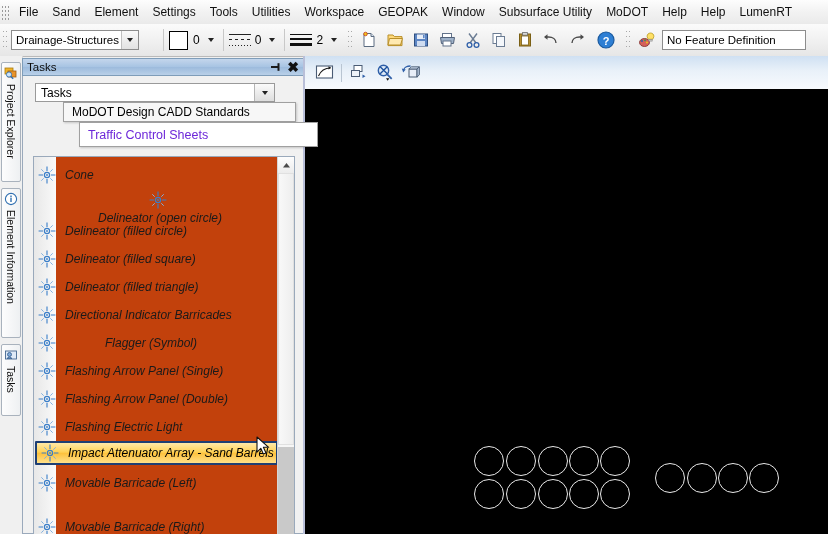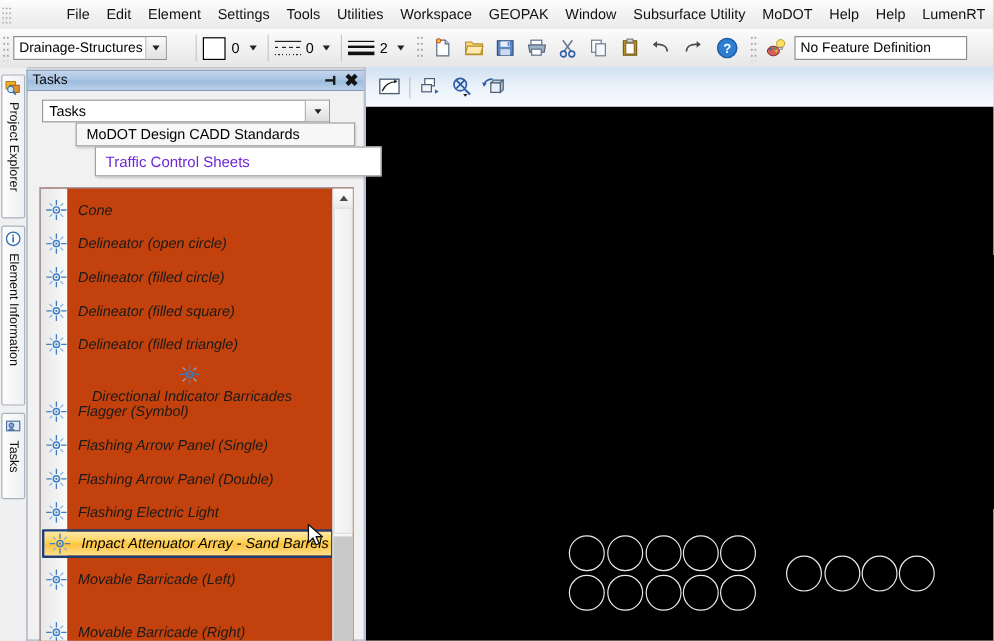--- a/index.html
+++ b/index.html
@@ -10,21 +10,21 @@
     background:#ffffff;
     -webkit-font-smoothing:none;
   }
   #app{position:relative;width:828px;height:534px;overflow:hidden;background:#f0f0f0;}
 
   
   .menubar{
     position:absolute;left:0;top:0;width:828px;height:24px;
     background:linear-gradient(to bottom,#fdfdfd 0%,#f2f2f2 50%,#eaeaea 100%);
     border-bottom:1px solid #dcdcdc;
-    display:flex;align-items:center;justify-content:space-between;
+    display:flex;align-items:center;
   }
   .grip{width:8px;height:16px;margin-left:2px;margin-right:2px;
         background-image:radial-gradient(circle,#9a9a9a 0.8px,transparent 0.9px);
         background-size:3px 4px;background-position:2px 1px;}
   .menu-item{
     padding:3px 7px 3px 7px;font-size:12px;color:#111;white-space:nowrap;cursor:default;
   }
 
   
   .toolbar{
@@ -163,21 +163,21 @@
 </style>
 </head>
 <body>
 
 <div id="app">
 
   <div class="menubar">
     <div class="grip"></div>
     <div id="menu-items-host" style="display:flex;align-items:center;">
         <div class="menu-item">File</div>
-        <div class="menu-item">Edit</div>
+        <div class="menu-item">Sand</div>
         <div class="menu-item">Element</div>
         <div class="menu-item">Settings</div>
         <div class="menu-item">Tools</div>
         <div class="menu-item">Utilities</div>
         <div class="menu-item">Workspace</div>
         <div class="menu-item">GEOPAK</div>
         <div class="menu-item">Window</div>
         <div class="menu-item">Subsurface Utility</div>
         <div class="menu-item">MoDOT</div>
         <div class="menu-item">Help</div>
@@ -385,21 +385,21 @@
               <span class="ico">
                 <svg width="18" height="18" viewBox="0 0 18 18">
                   <circle cx="9" cy="9" r="2.6" fill="none" stroke="#3a7ec8" stroke-width="1.2"></circle>
                   <circle cx="9" cy="9" r="0.9" fill="#3a7ec8"></circle>
                   <path d="M9 0.6V5M9 13v4.4M0.6 9H5M13 9h4.4" stroke="#3a7ec8" stroke-width="1.1"></path>
                   <path d="M3.3 3.3l2.4 2.4M12.3 12.3l2.4 2.4M14.7 3.3l-2.4 2.4M5.7 12.3l-2.4 2.4" stroke="#7fb0e0" stroke-width="1"></path>
                 </svg>
               </span>
               <span class="lbl">Cone</span>
             </div>
-            <div class="litem" style="top: 32px;">
+            <div class="litem" style="top: 32px; flex-direction: column;">
               <span class="ico">
                 <svg width="18" height="18" viewBox="0 0 18 18">
                   <circle cx="9" cy="9" r="2.6" fill="none" stroke="#3a7ec8" stroke-width="1.2"></circle>
                   <circle cx="9" cy="9" r="0.9" fill="#3a7ec8"></circle>
                   <path d="M9 0.6V5M9 13v4.4M0.6 9H5M13 9h4.4" stroke="#3a7ec8" stroke-width="1.1"></path>
                   <path d="M3.3 3.3l2.4 2.4M12.3 12.3l2.4 2.4M14.7 3.3l-2.4 2.4M5.7 12.3l-2.4 2.4" stroke="#7fb0e0" stroke-width="1"></path>
                 </svg>
               </span>
               <span class="lbl">Delineator (open circle)</span>
             </div>
@@ -429,32 +429,32 @@
               <span class="ico">
                 <svg width="18" height="18" viewBox="0 0 18 18">
                   <circle cx="9" cy="9" r="2.6" fill="none" stroke="#3a7ec8" stroke-width="1.2"></circle>
                   <circle cx="9" cy="9" r="0.9" fill="#3a7ec8"></circle>
                   <path d="M9 0.6V5M9 13v4.4M0.6 9H5M13 9h4.4" stroke="#3a7ec8" stroke-width="1.1"></path>
                   <path d="M3.3 3.3l2.4 2.4M12.3 12.3l2.4 2.4M14.7 3.3l-2.4 2.4M5.7 12.3l-2.4 2.4" stroke="#7fb0e0" stroke-width="1"></path>
                 </svg>
               </span>
               <span class="lbl">Delineator (filled triangle)</span>
             </div>
-            <div class="litem" style="top: 144px; flex-direction: column;">
+            <div class="litem" style="top: 144px;">
               <span class="ico">
                 <svg width="18" height="18" viewBox="0 0 18 18">
                   <circle cx="9" cy="9" r="2.6" fill="none" stroke="#3a7ec8" stroke-width="1.2"></circle>
                   <circle cx="9" cy="9" r="0.9" fill="#3a7ec8"></circle>
                   <path d="M9 0.6V5M9 13v4.4M0.6 9H5M13 9h4.4" stroke="#3a7ec8" stroke-width="1.1"></path>
                   <path d="M3.3 3.3l2.4 2.4M12.3 12.3l2.4 2.4M14.7 3.3l-2.4 2.4M5.7 12.3l-2.4 2.4" stroke="#7fb0e0" stroke-width="1"></path>
                 </svg>
               </span>
               <span class="lbl">Directional Indicator Barricades</span>
             </div>
-            <div class="litem" style="top: 172px;">
+            <div class="litem" style="top: 172px; gap: 40px;">
               <span class="ico">
                 <svg width="18" height="18" viewBox="0 0 18 18">
                   <circle cx="9" cy="9" r="2.6" fill="none" stroke="#3a7ec8" stroke-width="1.2"></circle>
                   <circle cx="9" cy="9" r="0.9" fill="#3a7ec8"></circle>
                   <path d="M9 0.6V5M9 13v4.4M0.6 9H5M13 9h4.4" stroke="#3a7ec8" stroke-width="1.1"></path>
                   <path d="M3.3 3.3l2.4 2.4M12.3 12.3l2.4 2.4M14.7 3.3l-2.4 2.4M5.7 12.3l-2.4 2.4" stroke="#7fb0e0" stroke-width="1"></path>
                 </svg>
               </span>
               <span class="lbl">Flagger (Symbol)</span>
             </div>

